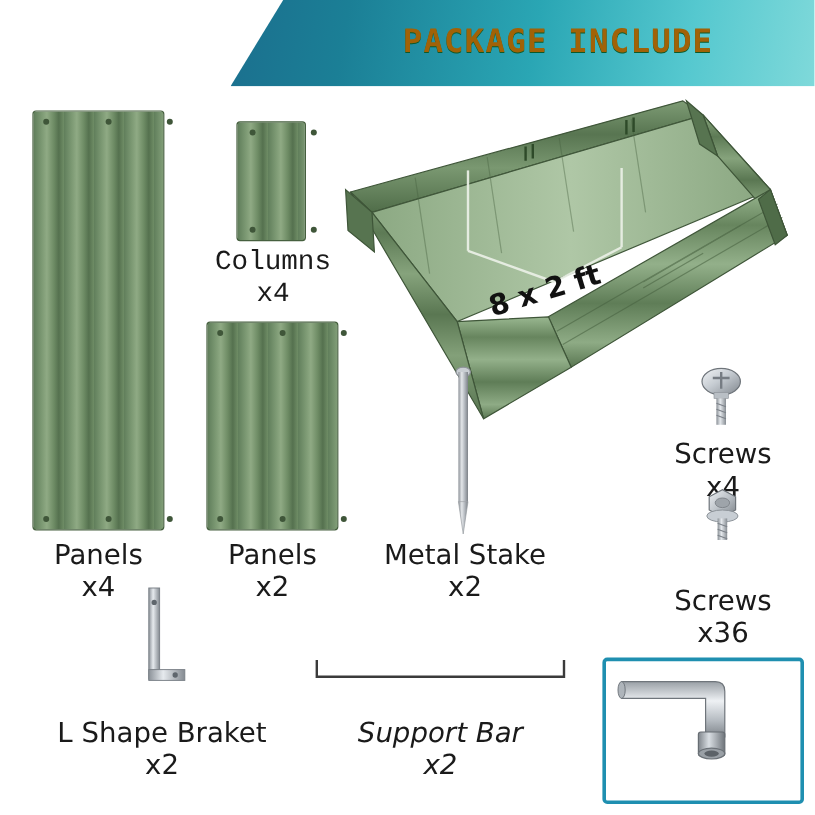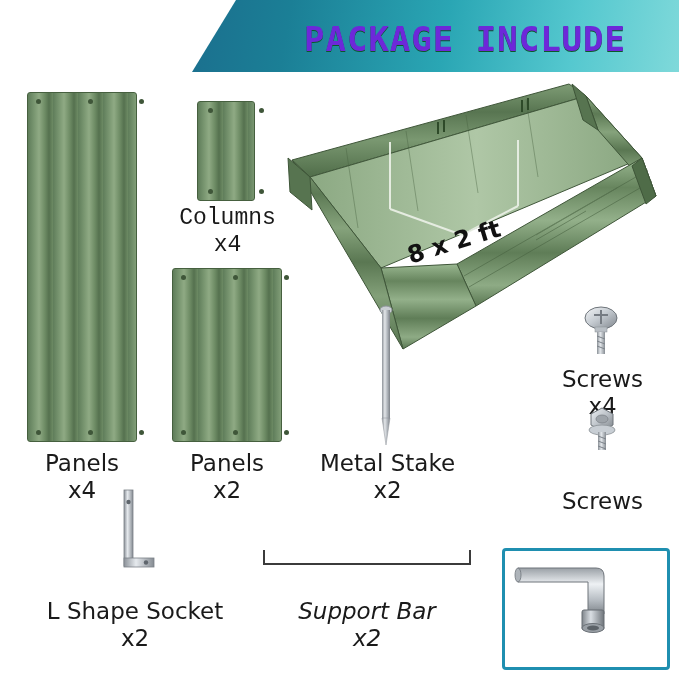--- a/index.html
+++ b/index.html
@@ -29,23 +29,23 @@
     clip-path: polygon(44px 0, 487px 0, 487px 72px, 0 72px);
   }
   .banner-title {
     position: absolute;
     top: 19px;
     left: 270px;
     width: 390px;
     text-align: center;
     font-family: "DejaVu Sans Mono", monospace;
     font-weight: bold;
-    font-size: 34px;
+    font-size: 27px;
     letter-spacing: 1px;
-    color: #6d28d9;
+    color: #a16207;
     text-shadow: 0 1px 0 #0a5a2a;
   }
 
   
   .label {
     position: absolute;
     text-align: center;
     color: #1a1a1a;
     font-size: 23px;
     line-height: 27px;
@@ -360,39 +360,40 @@
       <rect x="18" y="26" width="8" height="18" fill="url(#gShank)"></rect>
       <g stroke="#7c8289" stroke-width="1">
         <line x1="18" y1="30" x2="26" y2="33"></line>
         <line x1="18" y1="35" x2="26" y2="38"></line>
         <line x1="18" y1="40" x2="26" y2="43"></line>
       </g>
     </svg>
   </div>
   <div class="label" style="left:530px; top:488px; width:145px;">
     <span>Screws</span>
+    <span class="qty">x36</span>
   </div>
 
   <div id="lbracket">
     <svg width="50" height="90" viewBox="0 0 50 90">
       <defs>
         <linearGradient id="gBrk" x1="0" y1="0" x2="1" y2="0">
           <stop offset="0%" stop-color="#8c9299"></stop>
           <stop offset="40%" stop-color="#e6eaee"></stop>
           <stop offset="100%" stop-color="#858b92"></stop>
         </linearGradient>
       </defs>
       <rect x="14" y="2" width="9" height="76" fill="url(#gBrk)" stroke="#7a8087" stroke-width="0.8"></rect>
       <rect x="14" y="70" width="30" height="9" fill="url(#gBrk)" stroke="#7a8087" stroke-width="0.8"></rect>
       <circle cx="18.5" cy="14" r="2.2" fill="#5f666d"></circle>
       <circle cx="36" cy="74.5" r="2.2" fill="#5f666d"></circle>
     </svg>
   </div>
   <div class="label" style="left:20px; top:598px; width:230px;">
-    <span>L Shape Socket</span>
+    <span>L Shape Braket</span>
     <span class="qty">x2</span>
   </div>
 
   <div id="supportbar">
     <svg width="210" height="24" viewBox="0 0 210 24">
       <path d="M2 2 L2 16 L208 16 L208 2" fill="none" stroke="#3b3b3b" stroke-width="2"></path>
     </svg>
   </div>
   <div class="label" style="left:258px; top:598px; width:218px;font-style:italic;">
     <span>Support Bar</span>

